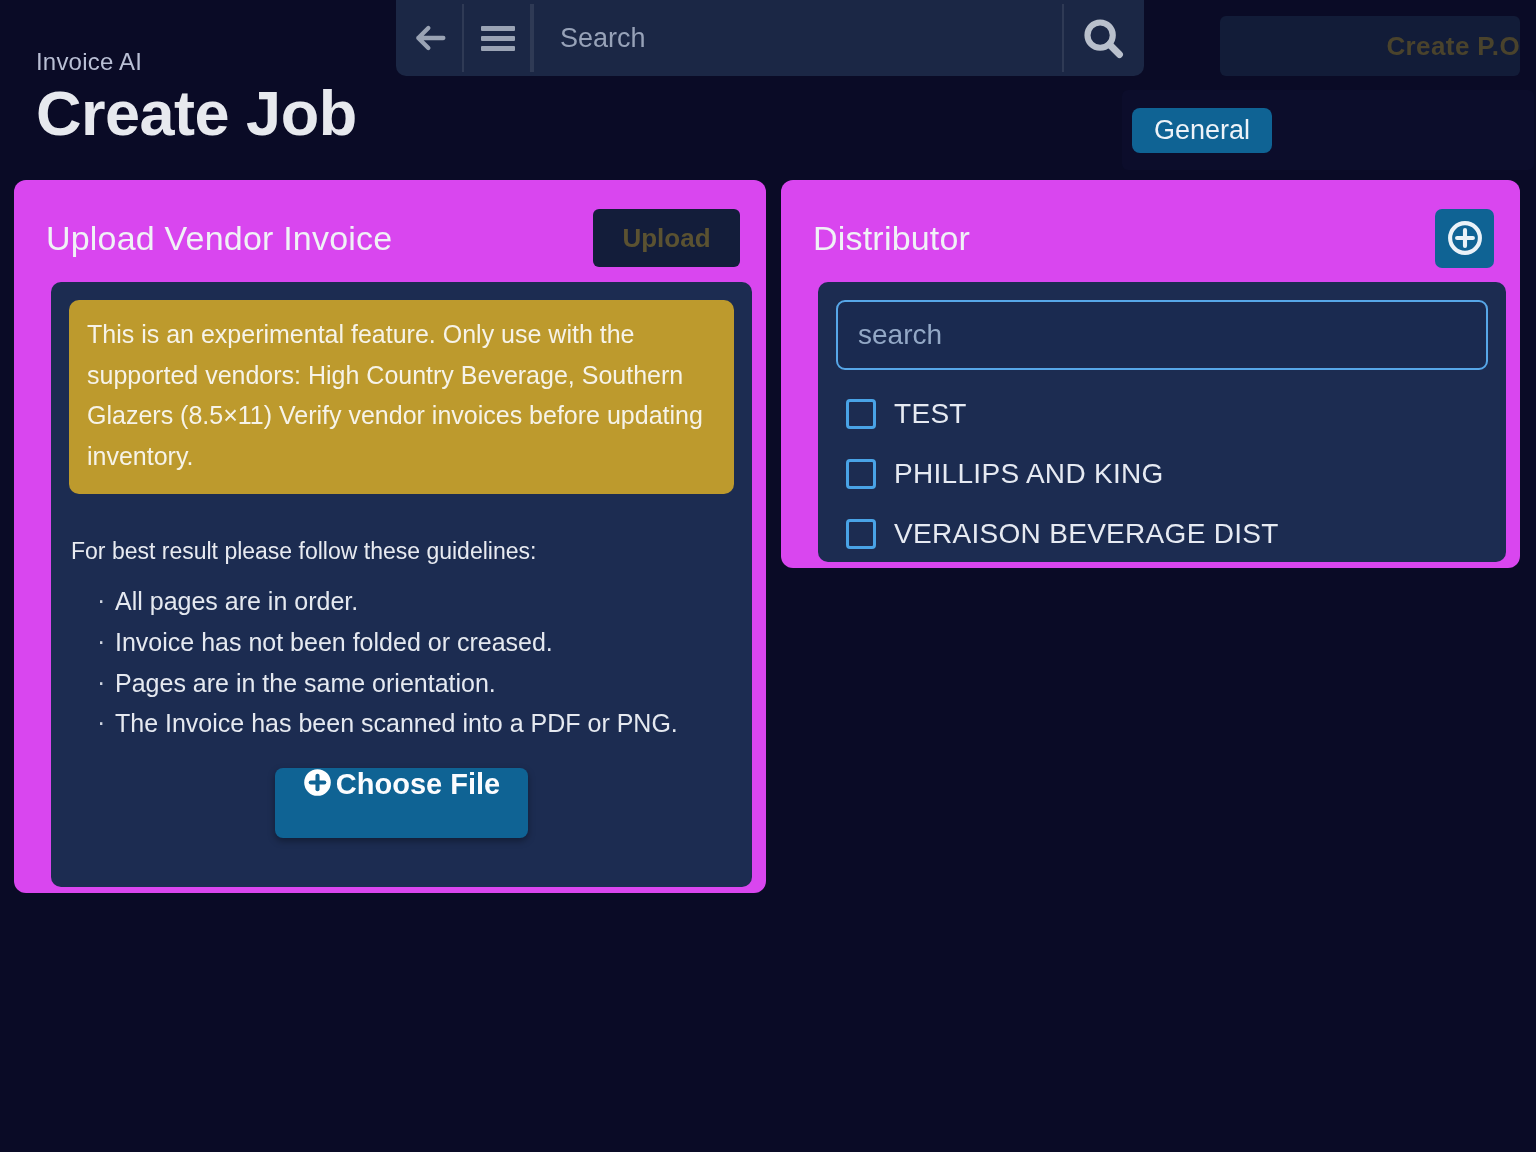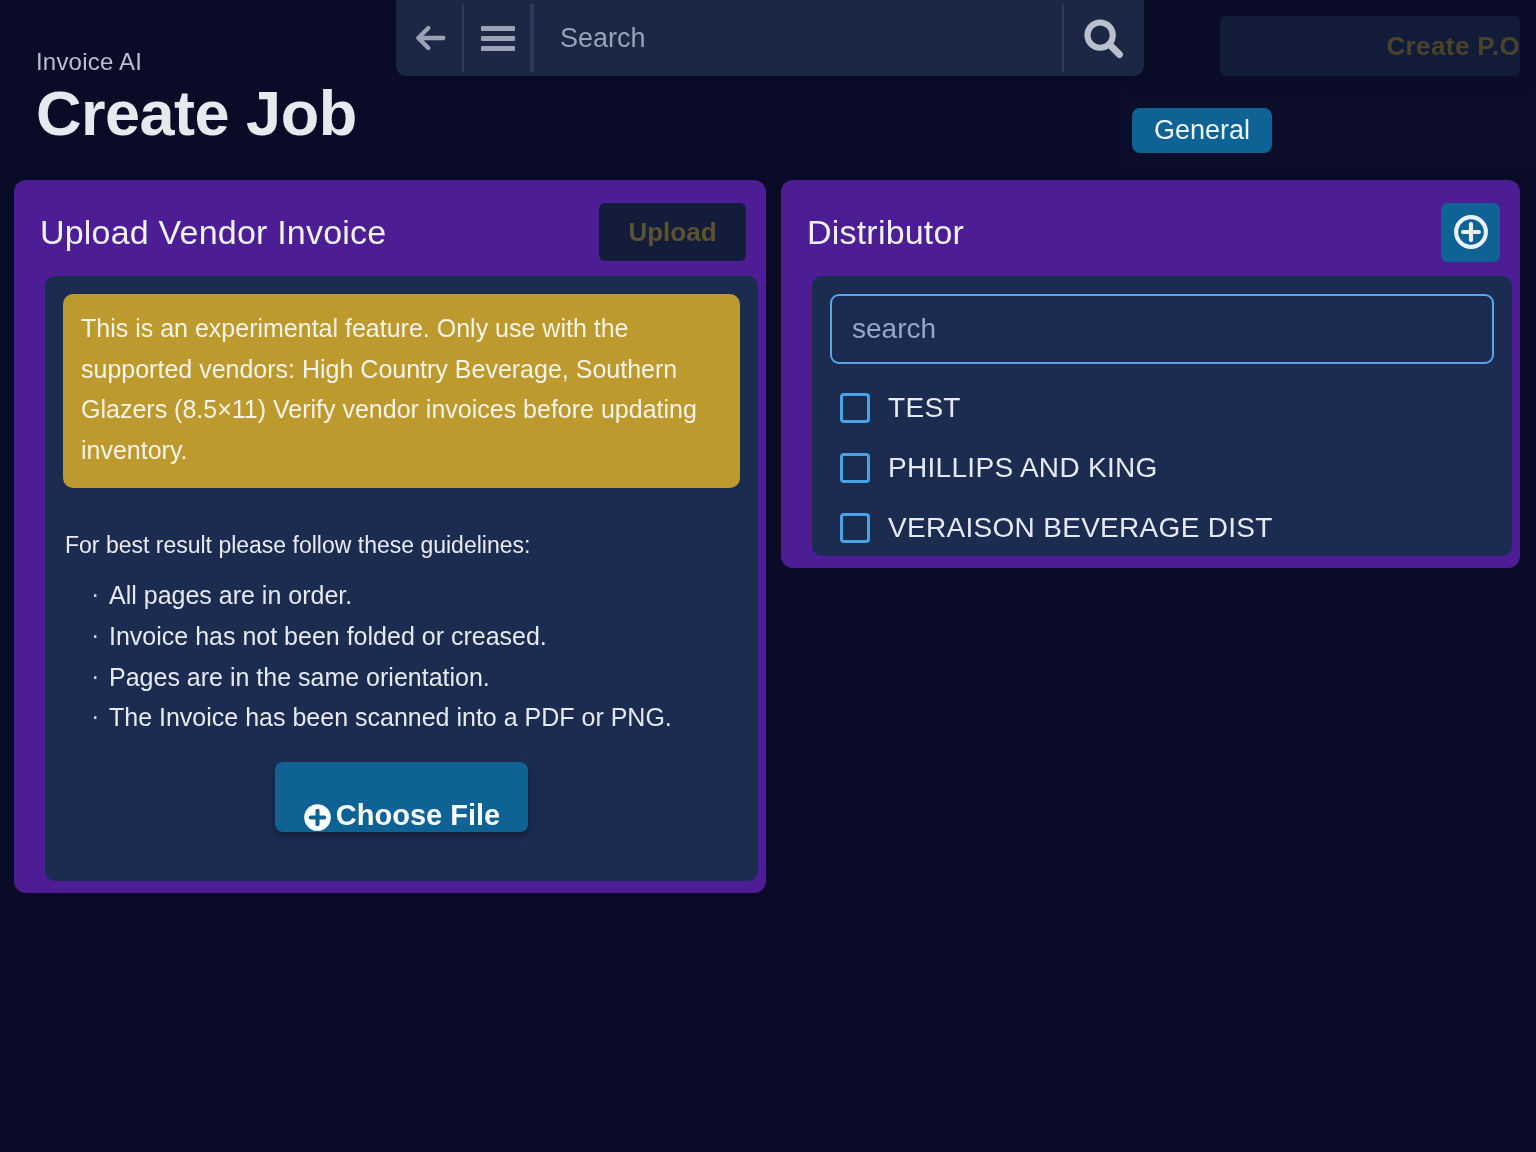--- a/index.html
+++ b/index.html
@@ -118,23 +118,23 @@
     border-radius: 8px;
     display: flex; align-items: center;
     color: #eef3f8;
     font-size: 27px;
     cursor: pointer;
   }
 
   
   .card-outer {
     position: absolute;
-    background: #4c1d95;
+    background: #d946ef;
     border-radius: 12px;
-    padding: 8px;
+    padding: 14px;
   }
   .card-outer.left  { left: 14px;  top: 180px; width: 752px; height: 713px; }
   .card-outer.right { left: 781px; top: 180px; width: 739px; height: 388px; }
 
   .card-head {
     height: 88px;
     display: flex; align-items: center; justify-content: space-between;
     padding: 0 12px 0 18px;
   }
   .card-title {
@@ -206,21 +206,21 @@
     color: #cdd4e0;
     font-size: 25px;
   }
 
   .choose-wrap { display: flex; justify-content: center; margin-top: 24px; }
   .choose-file {
     background: #0f6394;
     border-radius: 8px;
     height: 70px;
     padding: 0 28px;
-    display: flex; align-items: flex-end; gap: 4px;
+    display: flex; align-items: flex-start; gap: 4px;
     color: #fbfcfe;
     font-size: 29px; font-weight: bold;
     cursor: pointer;
     box-shadow: 0 3px 7px rgba(0,0,0,0.35);
   }
   .cf-plus { width: 29px; height: 29px; flex: 0 0 auto; }
 
   
   .dist-search {
     width: 100%;

